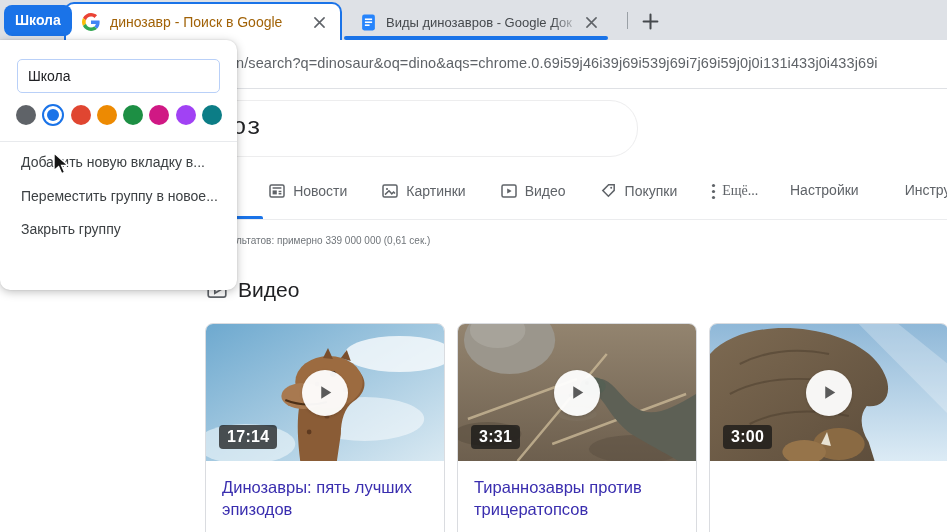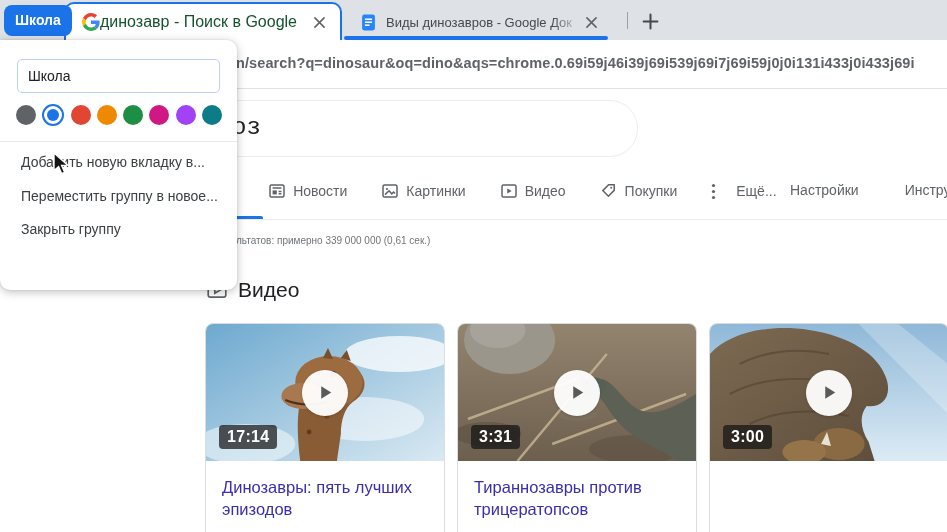--- a/index.html
+++ b/index.html
@@ -14,35 +14,35 @@
   .group-chip {
     position:absolute; left:4px; top:5px; height:31px; padding:0 11px;
     background:#1a73e8; border-radius:8px; color:#fff; font-size:14px; font-weight:bold;
     line-height:31px; z-index:14;
   }
   .tab-active {
     position:absolute; left:64px; top:2px; width:278px; height:38px;
     background:#fff; border:2px solid #1a73e8; border-bottom:none;
     border-radius:10px 10px 0 0; display:flex; align-items:center; padding:0 10px 0 16px; z-index:12;
   }
-  .tab-active .title { flex:1; font-size:16px; color:#14532d; white-space:nowrap; overflow:hidden; }
+  .tab-active .title { flex:1; font-size:14px; color:#a16207; white-space:nowrap; overflow:hidden; margin-left:10px; }
   .tab-inactive {
     position:absolute; left:346px; top:6px; width:262px; height:32px;
     display:flex; align-items:center; padding:0 6px 0 14px; z-index:11; color:#45494d;
   }
   .tab-inactive .title { flex:1; font-size:13px; white-space:nowrap; overflow:hidden; margin-left:9px; position:relative; }
   .title-fade { position:absolute; right:26px; top:8px; width:30px; height:22px;
     background:linear-gradient(to right, rgba(222,225,230,0), #dee1e6); z-index:11; }
   .group-underline { position:absolute; left:344px; top:36px; width:264px; height:4px; background:#1a73e8; border-radius:3px; z-index:11; }
   .tab-close { width:22px; height:22px; border-radius:50%; display:flex; align-items:center; justify-content:center; flex:0 0 auto; }
   .tab-divider { position:absolute; left:627px; top:12px; width:1px; height:17px; background:#9aa0a6; }
   .newtab-btn { position:absolute; left:638px; top:9px; width:24px; height:24px; display:flex; align-items:center; justify-content:center; }
 
   
-  .addressbar { position:absolute; left:0; top:40px; width:947px; height:49px; background:#fff; border-bottom:1px solid #dfe1e5; z-index:5;font-weight:bold; }
+  .addressbar { position:absolute; left:0; top:40px; width:947px; height:49px; background:#fff; border-bottom:1px solid #dfe1e5; z-index:5; }
   .url-text { position:absolute; left:236px; top:15px; font-size:14.5px; color:#5f6368; white-space:nowrap; letter-spacing:0.1px; }
 
   
   .page { position:absolute; left:0; top:90px; width:947px; height:442px; background:#fff; z-index:1; }
   .searchbox-ghost { position:absolute; left:176px; top:10px; width:462px; height:57px; border:1px solid #ededee; border-radius:28px; }
   .query-frag { position:absolute; left:232px; top:24px; font-size:24px; color:#202124;font-family:Liberation Mono, monospace; }
 
   .resultnav { position:absolute; left:210px; top:92px; display:flex; align-items:center; gap:34px; font-size:14px; color:#5f6368; }
   .resultnav .navitem { display:flex; align-items:center; gap:7px; white-space:nowrap; }
   .navitem.active { color:#1a73e8; }
@@ -184,21 +184,21 @@
       </span>
       <span class="navitem">
         <span style="display:flex;">
           <svg width="18" height="18" viewBox="0 0 18 18" fill="none" stroke="#5f6368" stroke-width="1.5">
             <path d="M2.8 8.6 L8.6 2.8 H14.2 V8.4 L8.4 14.2 Z"></path>
             <circle cx="11.2" cy="5.8" r="1" fill="#5f6368" stroke="none"></circle>
           </svg>
         </span>
         <span>Покупки</span>
       </span>
-      <span class="navitem" style="gap:20px;">
+      <span class="navitem" style="gap:6px;font-family:Liberation Serif, serif;">
         <span style="display:flex;">
           <svg width="5" height="17" viewBox="0 0 5 17">
               <circle cx="2.5" cy="2.5" r="1.6" fill="#5f6368"></circle>
               <circle cx="2.5" cy="8.5" r="1.6" fill="#5f6368"></circle>
               <circle cx="2.5" cy="14.5" r="1.6" fill="#5f6368"></circle>
             </svg>
         </span>
         <span>Ещё...</span>
       </span>
     </div>

